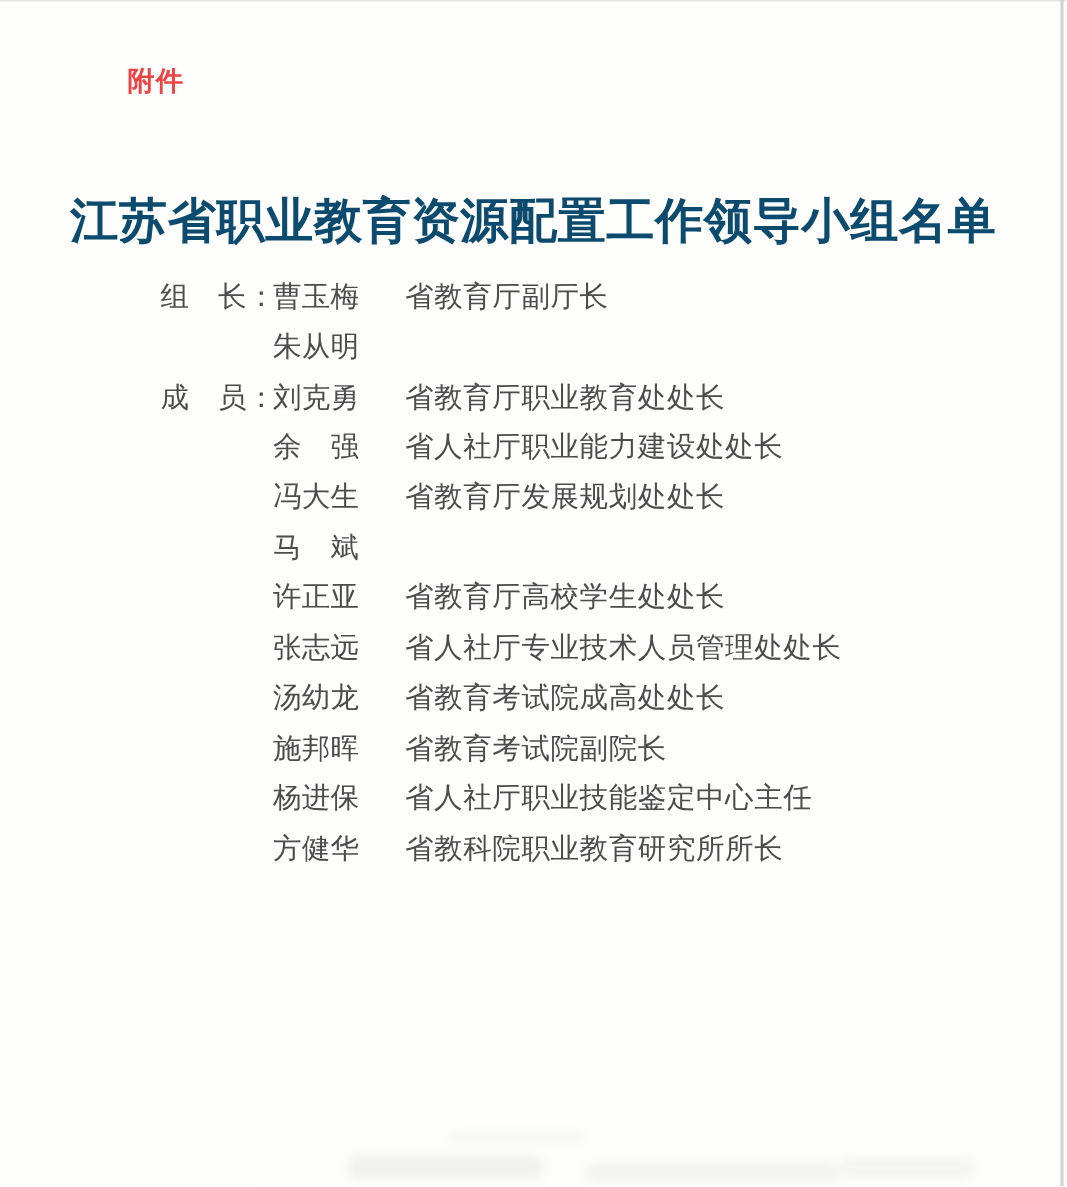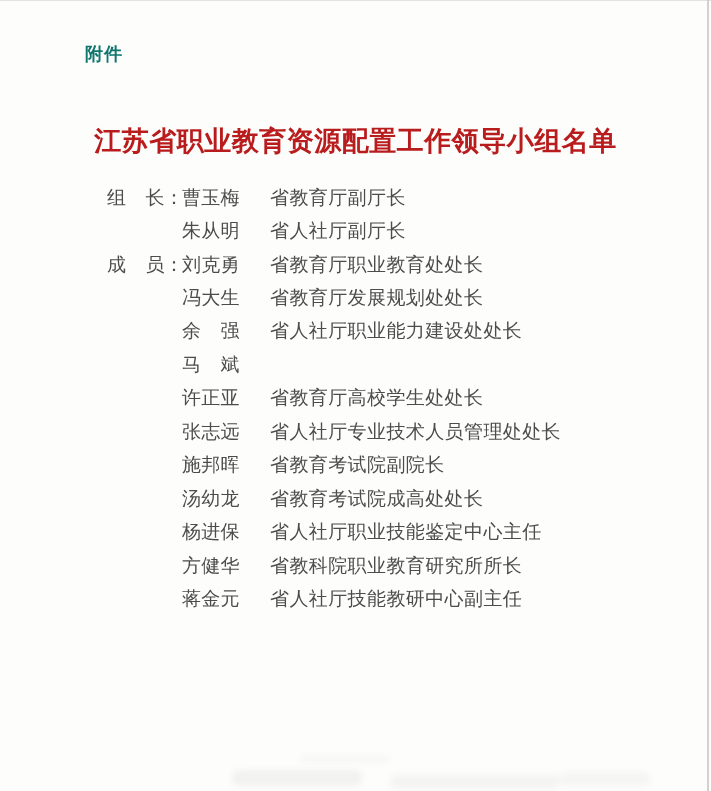--- a/index.html
+++ b/index.html
@@ -45,32 +45,32 @@
   .smudge.s4 { left: 300px; top: 755px; width: 90px;  height: 8px;  opacity: 0.05; }
 
   .attachment {
     position: absolute;
     left: 85px;
     top: 42px;
     font-family: "Liberation Sans", "DejaVu Sans", sans-serif;
     font-weight: 700;
     font-size: 18px;
     letter-spacing: 1px;
-    color: #0f766e;
+    color: #ef4444;
   }
   .doc-title {
     position: absolute;
     top: 105px;
     left: 0;
     width: 100%;
     text-align: center;
     font-weight: 700;
-    font-size: 27px;
+    font-size: 32px;
     letter-spacing: 0.5px;
-    color: #b91c1c;
+    color: #0c4a6e;
   }
   .roster {
     position: absolute;
     left: 107px;
     top: 181px;
     width: 560px;
   }
   .row {
     display: flex;
     align-items: center;
@@ -117,39 +117,38 @@
   <div class="roster">
     <div class="row">
       <span class="label">组　长：</span>
       <span class="name">曹玉梅</span>
       <span class="member-title">省教育厅副厅长</span>
     </div>
 
     <div class="row">
       <span class="label"></span>
       <span class="name">朱从明</span>
-      <span class="member-title">省人社厅副厅长</span>
     </div>
 
     <div class="row">
       <span class="label">成　员：</span>
       <span class="name">刘克勇</span>
       <span class="member-title">省教育厅职业教育处处长</span>
     </div>
 
     <div class="row">
       <span class="label"></span>
-      <span class="name">冯大生</span>
-      <span class="member-title">省教育厅发展规划处处长</span>
+      <span class="name">余　强</span>
+      <span class="member-title">省人社厅职业能力建设处处长</span>
     </div>
 
     <div class="row">
       <span class="label"></span>
-      <span class="name">余　强</span>
-      <span class="member-title">省人社厅职业能力建设处处长</span>
+      <span class="name">冯大生</span>
+      <span class="member-title">省教育厅发展规划处处长</span>
     </div>
 
 
     <div class="row">
       <span class="label"></span>
       <span class="name">马　斌</span>
     </div>
 
     <div class="row">
       <span class="label"></span>
@@ -158,42 +157,37 @@
     </div>
 
     <div class="row">
       <span class="label"></span>
       <span class="name">张志远</span>
       <span class="member-title">省人社厅专业技术人员管理处处长</span>
     </div>
 
     <div class="row">
       <span class="label"></span>
-      <span class="name">施邦晖</span>
-      <span class="member-title">省教育考试院副院长</span>
+      <span class="name">汤幼龙</span>
+      <span class="member-title">省教育考试院成高处处长</span>
     </div>
 
     <div class="row">
       <span class="label"></span>
-      <span class="name">汤幼龙</span>
-      <span class="member-title">省教育考试院成高处处长</span>
+      <span class="name">施邦晖</span>
+      <span class="member-title">省教育考试院副院长</span>
     </div>
 
     <div class="row">
       <span class="label"></span>
       <span class="name">杨进保</span>
       <span class="member-title">省人社厅职业技能鉴定中心主任</span>
     </div>
 
     <div class="row">
       <span class="label"></span>
       <span class="name">方健华</span>
       <span class="member-title">省教科院职业教育研究所所长</span>
     </div>
 
-    <div class="row">
-      <span class="label"></span>
-      <span class="name">蒋金元</span>
-      <span class="member-title">省人社厅技能教研中心副主任</span>
-    </div>
   </div>
 
 </div>
 
 </body></html>

